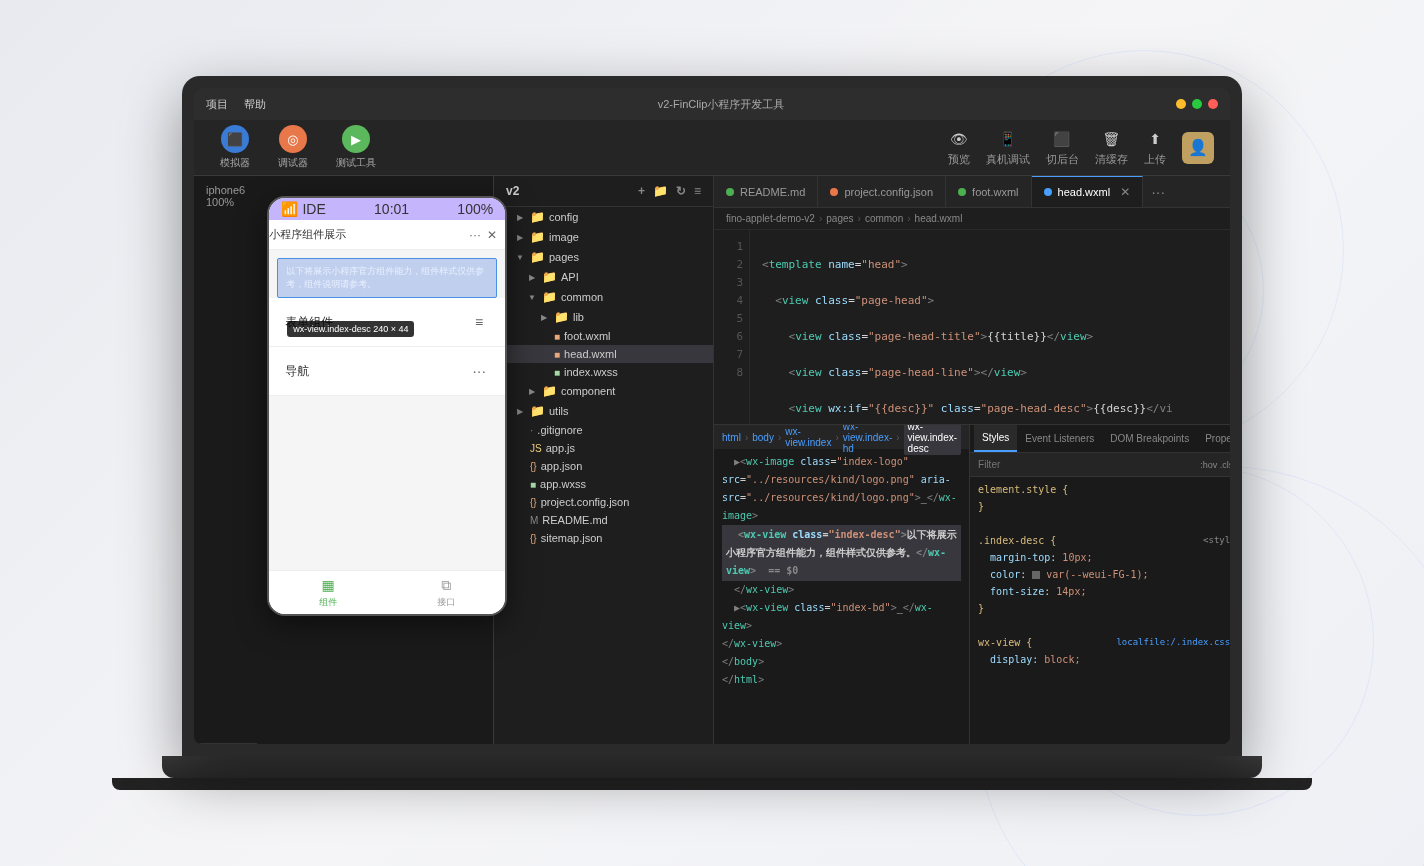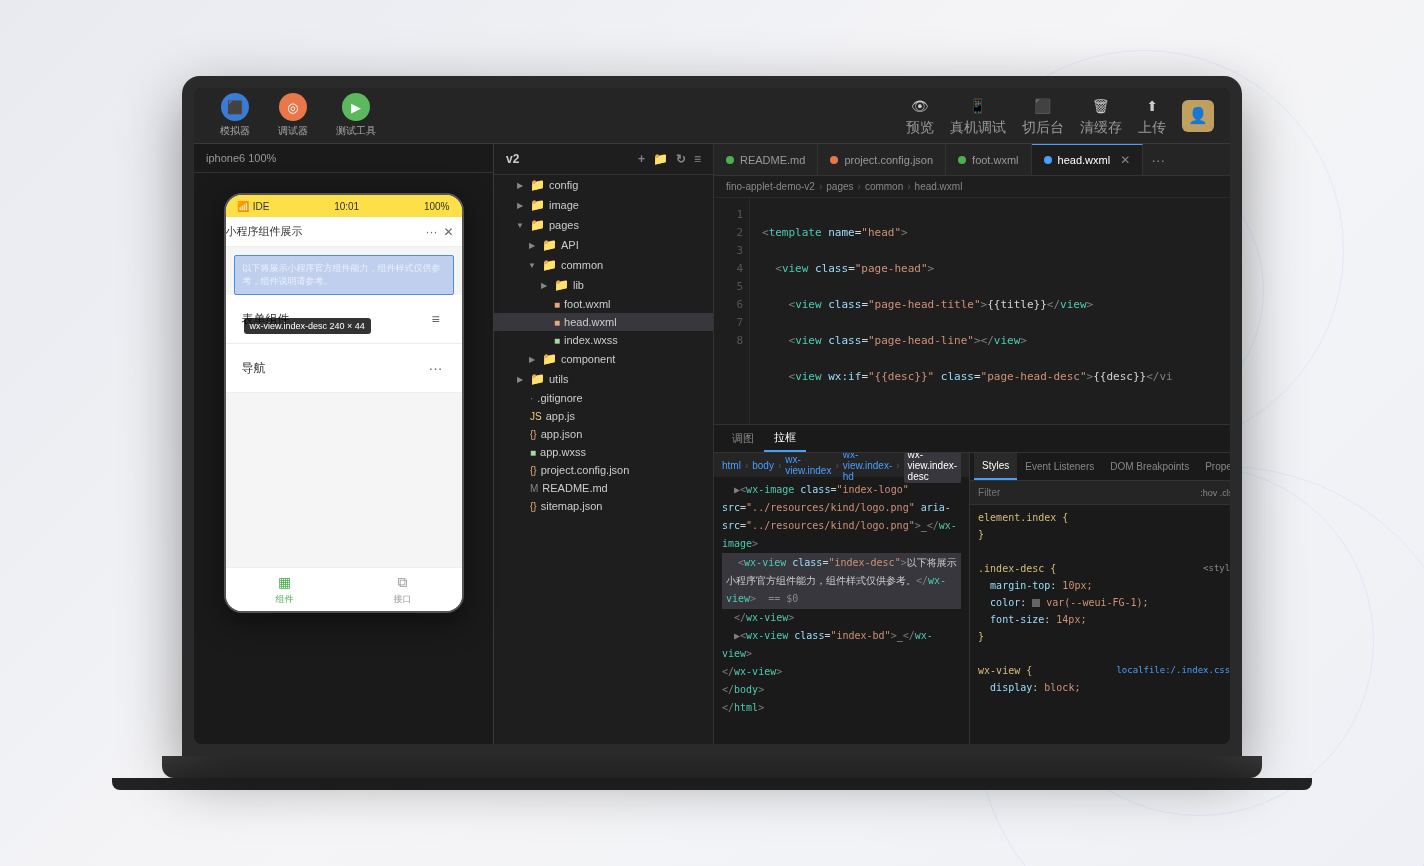--- a/index.html
+++ b/index.html
@@ -169,21 +169,21 @@
       width: 22px;
       height: 22px;
       display: flex;
       align-items: center;
       justify-content: center;
       color: #ccc;
       font-size: 14px;
     }
 
     .toolbar-action .action-label {
-      font-size: 14px;
+      font-size: 11px;
       color: #999;
     }
 
     .avatar {
       width: 32px;
       height: 32px;
       border-radius: 6px;
       background: #c0a060;
       display: flex;
       align-items: center;
@@ -198,21 +198,21 @@
       overflow: hidden;
     }
 
     
     .phone-panel {
       width: 300px;
       background: #1a1a1a;
       border-right: 1px solid #3a3a3a;
       flex-shrink: 0;
       display: flex;
-      flex-direction: column;
+      flex-direction: row;
     }
 
     .phone-panel-header {
       padding: 8px 12px;
       font-size: 11px;
       color: #999;
       border-bottom: 1px solid #333;
     }
 
     .phone-container {
@@ -230,26 +230,26 @@
       border-radius: 18px;
       border: 2px solid #555;
       overflow: hidden;
       display: flex;
       flex-direction: column;
       box-shadow: 0 8px 30px rgba(0,0,0,0.5);
     }
 
     .phone-status-bar {
       height: 22px;
-      background: #fde047;
+      background: #c4b5fd;
       display: flex;
       align-items: center;
       justify-content: space-between;
       padding: 0 12px;
-      font-size: 10px;
+      font-size: 14px;
       color: #333;
       flex-shrink: 0;
     }
 
     .phone-nav-bar {
       height: 30px;
       background: #fff;
       border-bottom: 1px solid #eee;
       display: flex;
       align-items: center;
@@ -691,20 +691,32 @@
 <div class="bg-deco" style="width:400px;height:400px;top:50px;right:80px;"></div>
 <div class="bg-deco" style="width:280px;height:280px;top:150px;right:160px;"></div>
 <div class="bg-deco" style="width:500px;height:500px;bottom:-100px;right:-50px;"></div>
 <div class="bg-deco" style="width:350px;height:350px;bottom:50px;right:50px;"></div>
 
 <div class="laptop-wrapper">
   <div style="display:flex;flex-direction:column;align-items:center;">
     <div class="laptop-body">
       <div class="laptop-screen">
 
+        <div class="title-bar">
+          <div class="menu-items">
+            <span>项目</span>
+            <span>帮助</span>
+          </div>
+          <div class="app-title">v2-FinClip小程序开发工具</div>
+          <div class="title-controls">
+            <div class="title-control-btn btn-min"></div>
+            <div class="title-control-btn btn-max"></div>
+            <div class="title-control-btn btn-close"></div>
+          </div>
+        </div>
 
         <div class="toolbar">
           <div class="toolbar-left">
             <div class="toolbar-btn">
               <div class="icon-circle btn-simulate">⬛</div>
               <span class="btn-label">模拟器</span>
             </div>
             <div class="toolbar-btn">
               <div class="icon-circle btn-debug">◎</div>
               <span class="btn-label">调试器</span>
@@ -957,44 +969,40 @@
 <div class="code-line">    <span class="kw-punct">&lt;</span><span class="kw-tag">view</span> <span class="kw-attr">class</span>=<span class="kw-string">"page-head-line"</span><span class="kw-punct">&gt;&lt;/</span><span class="kw-tag">view</span><span class="kw-punct">&gt;</span></div>
 <div class="code-line">    <span class="kw-punct">&lt;</span><span class="kw-tag">view</span> <span class="kw-attr">wx:if</span>=<span class="kw-string">"{{desc}}"</span> <span class="kw-attr">class</span>=<span class="kw-string">"page-head-desc"</span><span class="kw-punct">&gt;</span><span class="kw-text">{{desc}}</span><span class="kw-punct">&lt;/vi</span></div>
 
 
 <div class="code-line"></div>
               </div>
 
             </div>
 
             <div class="devtools-panel">
-              <div class="devtools-tabs">
-                <div class="devtools-tab">调图</div>
-                <div class="devtools-tab active">拉框</div>
-              </div>
 
               <div class="devtools-content">
 
                 <div class="dom-panel">
                   <div class="dom-breadcrumb">
                     <span class="dom-crumb">html</span>
                     <span style="color:#555;">›</span>
                     <span class="dom-crumb">body</span>
                     <span style="color:#555;">›</span>
                     <span class="dom-crumb">wx-view.index</span>
                     <span style="color:#555;">›</span>
                     <span class="dom-crumb">wx-view.index-hd</span>
                     <span style="color:#555;">›</span>
                     <span class="dom-crumb active">wx-view.index-desc</span>
                   </div>
                   <div class="dom-tree">
                     <div class="dom-line">
                       &nbsp;&nbsp;<span class="dom-punct">▶</span><span class="dom-punct">&lt;</span><span class="dom-tag">wx-image</span> <span class="dom-attr">class</span>=<span class="dom-string">"index-logo"</span> <span class="dom-attr">src</span>=<span class="dom-string">"../resources/kind/logo.png"</span> <span class="dom-attr">aria-src</span>=<span class="dom-string">"../resources/kind/logo.png"</span><span class="dom-punct">&gt;</span><span>_</span><span class="dom-punct">&lt;/</span><span class="dom-tag">wx-image</span><span class="dom-punct">&gt;</span>
                     </div>
-                    <div class="dom-line selected" style="background:#37373d;padding:1px 4px;">
+                    <div class="dom-line selected" style="background:#37373d;padding:1px 4px;font-weight:bold;">
                       &nbsp;&nbsp;<span class="dom-punct">&lt;</span><span class="dom-tag">wx-view</span> <span class="dom-attr">class</span>=<span class="dom-string">"index-desc"</span><span class="dom-punct">&gt;</span><span>以下将展示小程序官方组件能力，组件样式仅供参考。</span><span class="dom-punct">&lt;/</span><span class="dom-tag">wx-view</span><span class="dom-punct">&gt;</span>&nbsp;&nbsp;<span style="color:#888;">== $0</span>
                     </div>
                     <div class="dom-line">
                       &nbsp;&nbsp;<span class="dom-punct">&lt;/</span><span class="dom-tag">wx-view</span><span class="dom-punct">&gt;</span>
                     </div>
                     <div class="dom-line">
                       &nbsp;&nbsp;<span class="dom-punct">▶</span><span class="dom-punct">&lt;</span><span class="dom-tag">wx-view</span> <span class="dom-attr">class</span>=<span class="dom-string">"index-bd"</span><span class="dom-punct">&gt;</span><span>_</span><span class="dom-punct">&lt;/</span><span class="dom-tag">wx-view</span><span class="dom-punct">&gt;</span>
                     </div>
                     <div class="dom-line">
                       <span class="dom-punct">&lt;/</span><span class="dom-tag">wx-view</span><span class="dom-punct">&gt;</span>
@@ -1014,21 +1022,21 @@
                     <div class="styles-tab">Event Listeners</div>
                     <div class="styles-tab">DOM Breakpoints</div>
                     <div class="styles-tab">Properties</div>
 
                   </div>
                   <div class="styles-filter">
                     <input class="styles-filter-input" placeholder="Filter" style="">
                     <span class="filter-btn">:hov .cls +</span>
                   </div>
                   <div class="styles-content">
-                    <div><span class="css-selector">element.index {</span></div>
+                    <div><span class="css-selector">element.style {</span></div>
                     <div><span class="css-selector">}</span></div>
                     <br>
                     <div>
                       <span class="css-selector">.index-desc {</span>
                       <span style="float:right;color:#888;font-size:9px;">&lt;style&gt;</span>
                     </div>
                     <div>
                       &nbsp;&nbsp;<span class="css-property">margin-top</span>: <span class="css-value">10px;</span>
                     </div>
                     <div>

